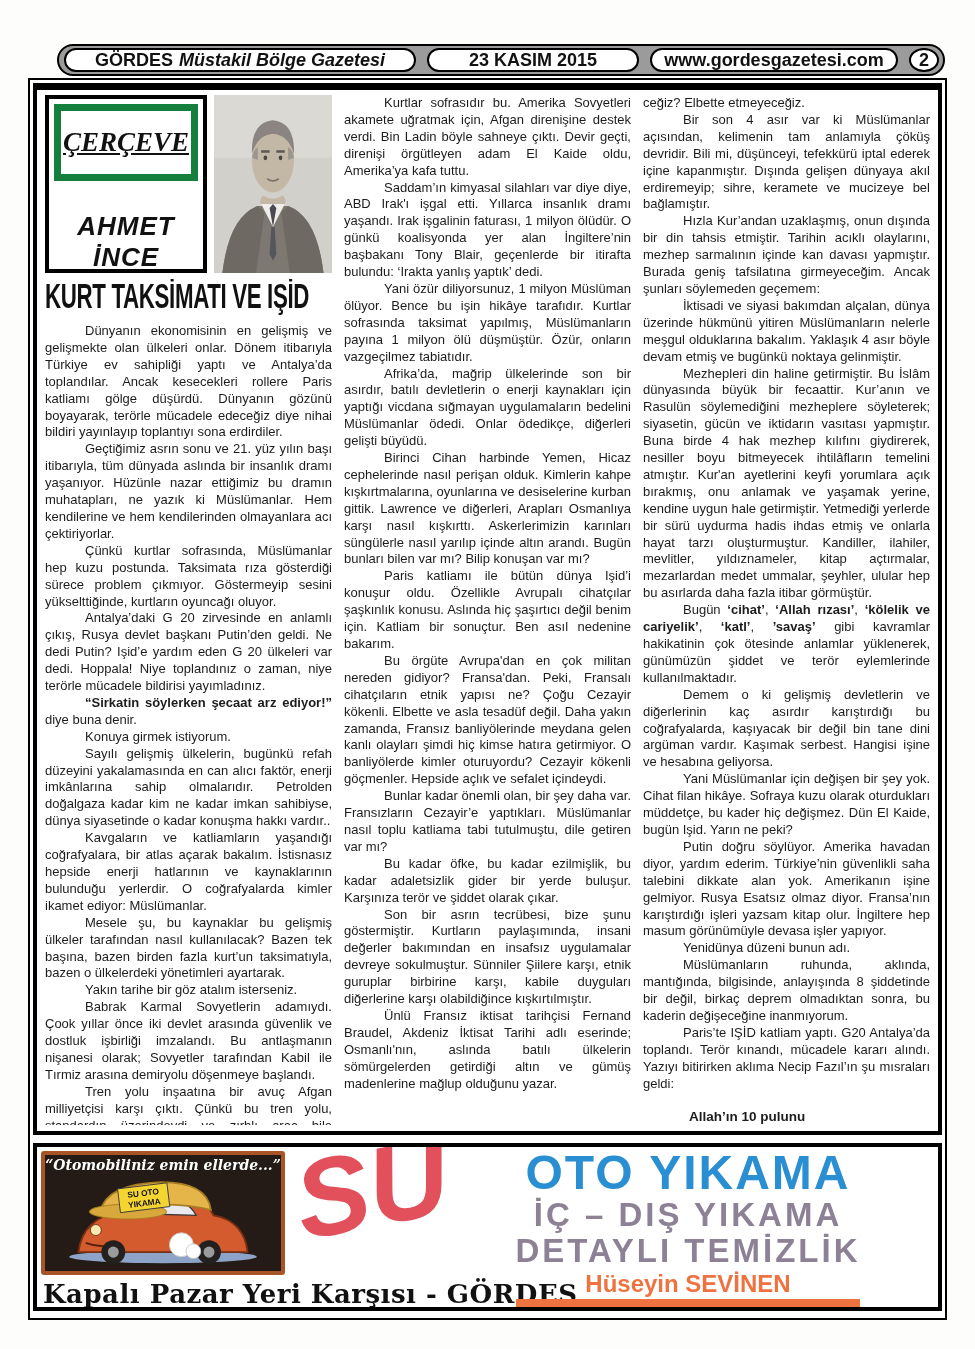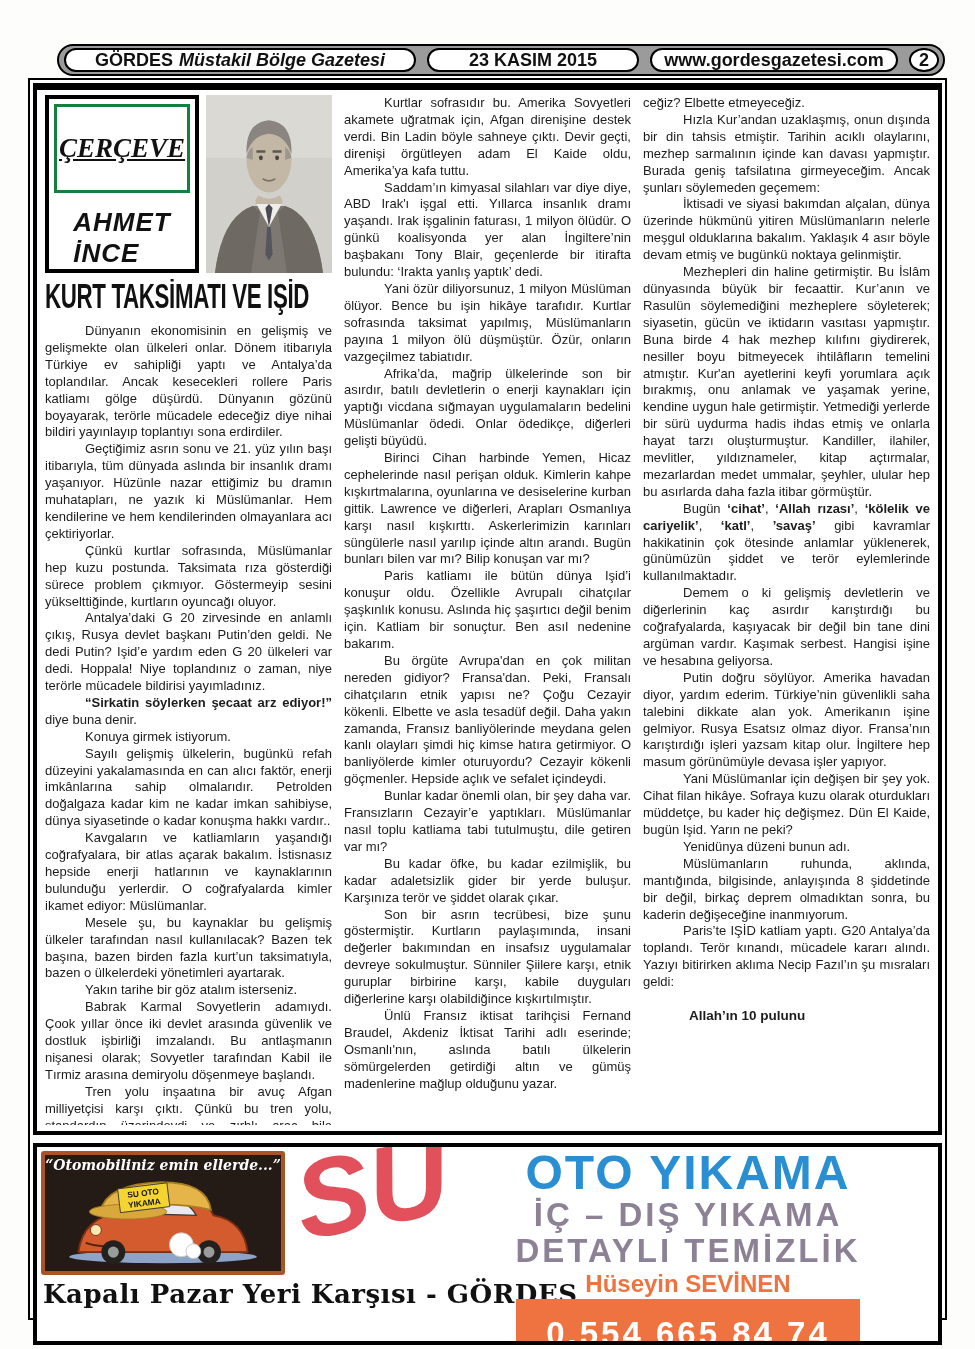--- a/index.html
+++ b/index.html
@@ -26,32 +26,32 @@
     background:#fff;padding:5px 8px 6px 8px;display:flex;gap:12px;}
   .col{width:287px;display:flex;flex-direction:column;overflow:hidden;}
   .coltext{flex:1;overflow:hidden;font-size:13px;line-height:16.9px;text-align:justify;color:#1c1c1c;}
   .coltext p{margin:0;text-indent:40px;}
   .coltext p.ni{text-indent:0;}
   .poem{font-weight:bold;text-align:left;margin:16px 0 0 46px;line-height:1.4;font-size:13.5px;}
 
   
   .author-row{display:flex;gap:7px;height:178px;margin-bottom:4px;}
   .author-box{flex:0 0 142px;border:4px solid #000;box-sizing:border-box;padding:5px;display:flex;flex-direction:column;align-items:center;background:#fff;}
-  .cerceve{border:3px solid #15803d;width:100%;box-sizing:border-box;text-align:center;padding:26px 2px;
+  .cerceve{border:7px solid #15803d;width:100%;box-sizing:border-box;text-align:center;padding:16px 2px;
     font-family:"Liberation Serif",serif;font-style:italic;font-weight:bold;font-size:27px;text-decoration:underline;}
-  .author-name{font-weight:bold;font-style:italic;font-size:26px;text-align:left;margin-top:14px;line-height:1.2;letter-spacing:1px;}
+  .author-name{font-weight:bold;font-style:italic;font-size:26px;text-align:center;margin-top:30px;line-height:1.2;letter-spacing:1px;}
   .photo{flex:1;background:#d6d4cf;overflow:hidden;position:relative;}
   .photo svg{width:100%;height:100%;display:block;}
 
   .headline{height:38px;margin:2px 0 6px 0;overflow:hidden;}
   .headline span{display:inline-block;font-weight:bold;font-size:31px;white-space:nowrap;letter-spacing:-0.5px;
     transform:scale(0.72,1.15);transform-origin:left center;}
 
   
-  .ad-frame{margin-top:8px;width:909px;height:202px;border:4px solid #000;box-sizing:border-box;position:relative;background:#fff;overflow:hidden;}
+  .ad-frame{margin-top:8px;width:909px;height:168px;border:4px solid #000;box-sizing:border-box;position:relative;background:#fff;overflow:hidden;}
   .ad-panel{position:absolute;left:4px;top:4px;width:244px;height:124px;background:var(--panel-bg,#241b16);
     border:4px solid var(--panel-border,#a85427);border-radius:3px;box-sizing:border-box;color:#fff;overflow:hidden;}
   .ad-slogan{font-family:"DejaVu Serif",serif;font-style:italic;font-weight:bold;font-size:14px;text-align:center;margin-top:2px;}
   .ad-panel svg{width:100%;height:92px;display:block;}
   .ad-address{position:absolute;left:6px;top:132px;width:470px;font-family:"DejaVu Serif",serif;font-weight:bold;
     font-size:26px;letter-spacing:0.5px;color:#111;white-space:nowrap;}
   .ad-su{position:absolute;left:258px;top:-14px;font-size:110px;font-weight:bold;font-style:italic;
     color:var(--su-red,#e2505c);transform:rotate(-11deg);line-height:1;}
   .ad-right{position:absolute;left:426px;top:2px;width:450px;text-align:center;}
   .ad-brand{color:var(--blue,#2a8fd2);font-weight:bold;font-size:48px;letter-spacing:2px;line-height:1.0;}
@@ -141,27 +141,28 @@
             <p><span>Bunlar kadar önemli olan, bir şey daha var. Fransızların Cezayir’e yaptıkları. Müslümanlar nasıl toplu katliama tabi tutulmuştu, dile getiren var mı?</span></p>
             <p><span>Bu kadar öfke, bu kadar ezilmişlik, bu kadar adaletsizlik gider bir yerde buluşur. Karşınıza terör ve şiddet olarak çıkar.</span></p>
             <p><span>Son bir asrın tecrübesi, bize şunu göstermiştir. Kurtların paylaşımında, insani değerler bakımından en insafsız uygulamalar devreye sokulmuştur. Sünniler Şiilere karşı, etnik guruplar birbirine karşı, kabile duyguları diğerlerine karşı olabildiğince kışkırtılmıştır.</span></p>
             <p><span>Ünlü Fransız iktisat tarihçisi Fernand Braudel, Akdeniz İktisat Tarihi adlı eserinde; Osmanlı'nın, aslında batılı ülkelerin sömürgelerden getirdiği altın ve gümüş madenlerine mağlup olduğunu yazar.</span></p>
           </div>
       </div>
 
       <div class="col">
         <div class="coltext">
             <p class="ni"><span>ceğiz? Elbette etmeyeceğiz.</span></p>
+            <p><span>Bir son 4 asır var ki Müslümanlar açısından, kelimenin tam anlamıyla çöküş devridir. Bili mi, düşünceyi, tefekkürü iptal ederek içine kapanmıştır. Dışında gelişen dünyaya akıl erdiremeyip; sihre, keramete ve mucizeye bel bağlamıştır.</span></p>
             <p><span>Hızla Kur’andan uzaklaşmış, onun dışında bir din tahsis etmiştir. Tarihin acıklı olaylarını, mezhep sarmalının içinde kan davası yapmıştır. Burada geniş tafsilatına girmeyeceğim. Ancak şunları söylemeden geçemem:</span></p>
             <p><span>İktisadi ve siyasi bakımdan alçalan, dünya üzerinde hükmünü yitiren Müslümanların nelerle meşgul olduklarına bakalım. Yaklaşık 4 asır böyle devam etmiş ve bugünkü noktaya gelinmiştir.</span></p>
             <p><span>Mezhepleri din haline getirmiştir. Bu İslâm dünyasında büyük bir fecaattir. Kur’anın ve Rasulün söylemediğini mezheplere söyleterek; siyasetin, gücün ve iktidarın vasıtası yapmıştır. Buna birde 4 hak mezhep kılıfını giydirerek, nesiller boyu bitmeyecek ihtilâfların temelini atmıştır. Kur'an ayetlerini keyfi yorumlara açık bırakmış, onu anlamak ve yaşamak yerine, kendine uygun hale getirmiştir. Yetmediği yerlerde bir sürü uydurma hadis ihdas etmiş ve onlarla hayat tarzı oluşturmuştur. Kandiller, ilahiler, mevlitler, yıldıznameler, kitap açtırmalar, mezarlardan medet ummalar, şeyhler, ulular hep bu asırlarda daha fazla itibar görmüştür.</span></p>
             <p><span>Bugün </span><b>‘cihat’</b><span>, </span><b>‘Allah rızası’</b><span>, </span><b>‘kölelik ve cariyelik’</b><span>, </span><b>‘katl’</b><span>, </span><b>’savaş’</b><span> gibi kavramlar hakikatinin çok ötesinde anlamlar yüklenerek, günümüzün şiddet ve terör eylemlerinde kullanılmaktadır.</span></p>
             <p><span>Demem o ki gelişmiş devletlerin ve diğerlerinin kaç asırdır karıştırdığı bu coğrafyalarda, kaşıyacak bir değil bin tane dini argüman vardır. Kaşımak serbest. Hangisi işine ve hesabına geliyorsa.</span></p>
+            <p><span>Yani Müslümanlar için değişen bir şey yok. Cihat filan hikâye. Sofraya kuzu olarak oturdukları müddetçe, bu kader hiç değişmez. Dün El Kaide, bugün Işid. Yarın ne peki?</span></p>
             <p><span>Putin doğru söylüyor. Amerika havadan diyor, yardım ederim. Türkiye’nin güvenlikli saha talebini dikkate alan yok. Amerikanın işine gelmiyor. Rusya Esatsız olmaz diyor. Fransa’nın karıştırdığı işleri yazsam kitap olur. İngiltere hep masum görünümüyle devasa işler yapıyor.</span></p>
-            <p><span>Yani Müslümanlar için değişen bir şey yok. Cihat filan hikâye. Sofraya kuzu olarak oturdukları müddetçe, bu kader hiç değişmez. Dün El Kaide, bugün Işid. Yarın ne peki?</span></p>
             <p><span>Yenidünya düzeni bunun adı.</span></p>
             <p><span>Müslümanların ruhunda, aklında, mantığında, bilgisinde, anlayışında 8 şiddetinde bir değil, birkaç deprem olmadıktan sonra, bu kaderin değişeceğine inanmıyorum.</span></p>
             <p><span>Paris’te IŞİD katliam yaptı. G20 Antalya’da toplandı. Terör kınandı, mücadele kararı alındı. Yazıyı bitirirken aklıma Necip Fazıl’ın şu mısraları geldi:</span></p>
             <div class="poem">
               <div>Allah’ın 10 pulunu</div>
             </div>
           </div>
       </div>
 
     </div>

